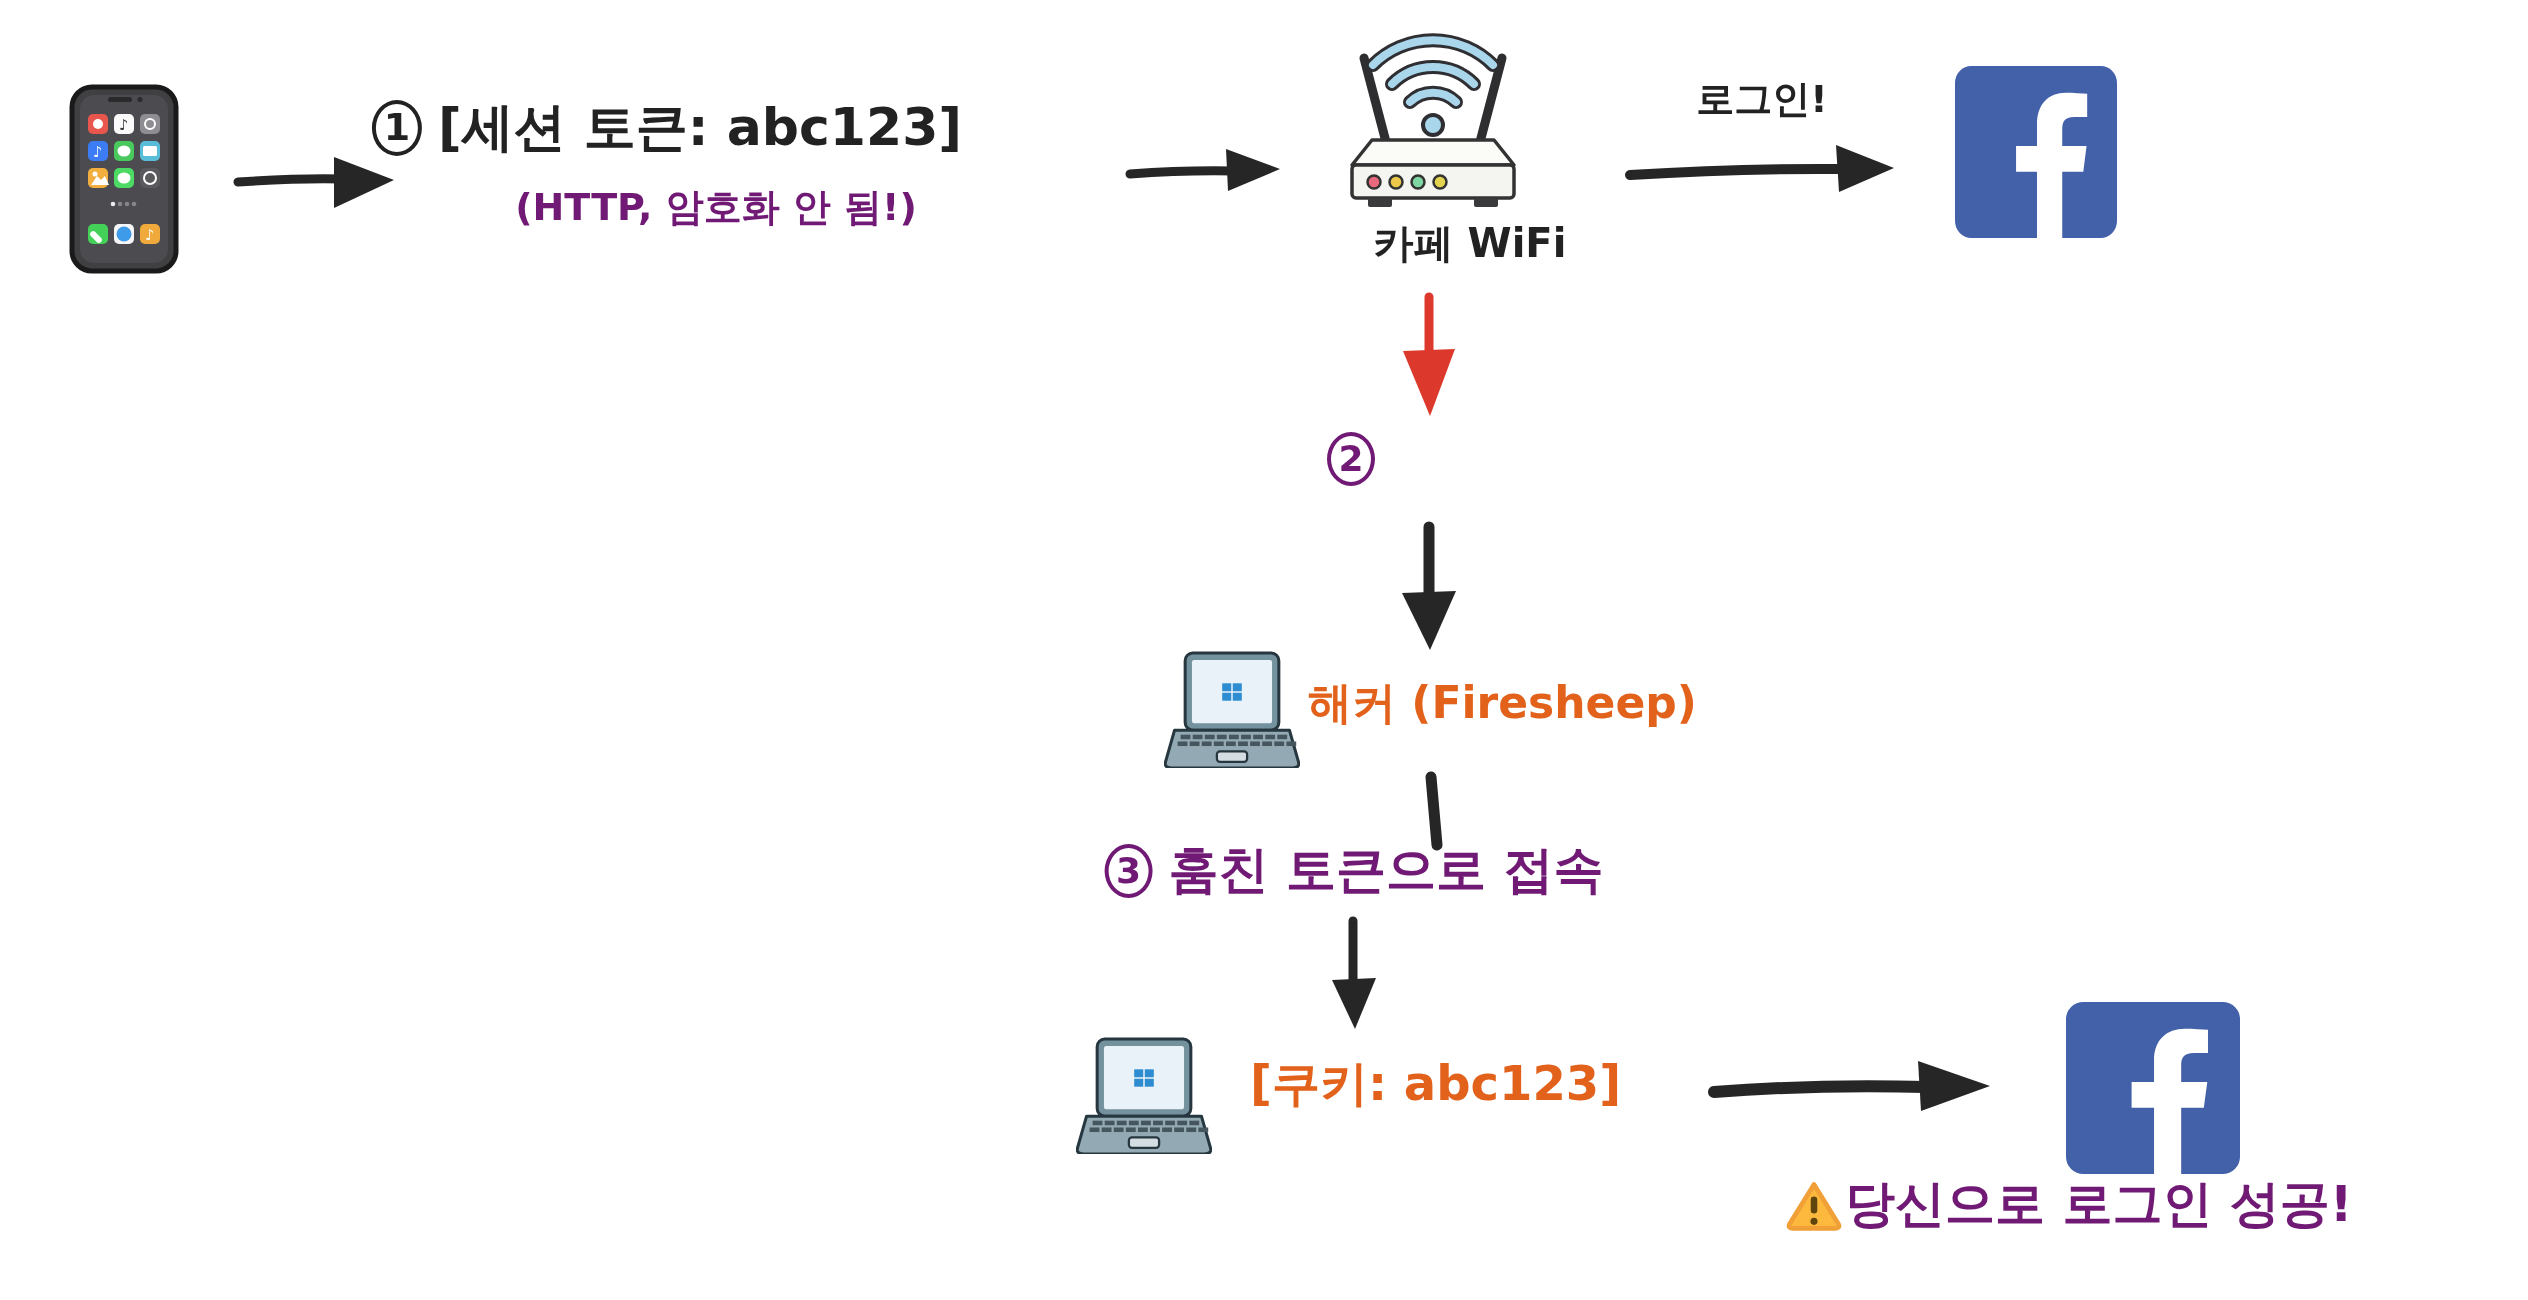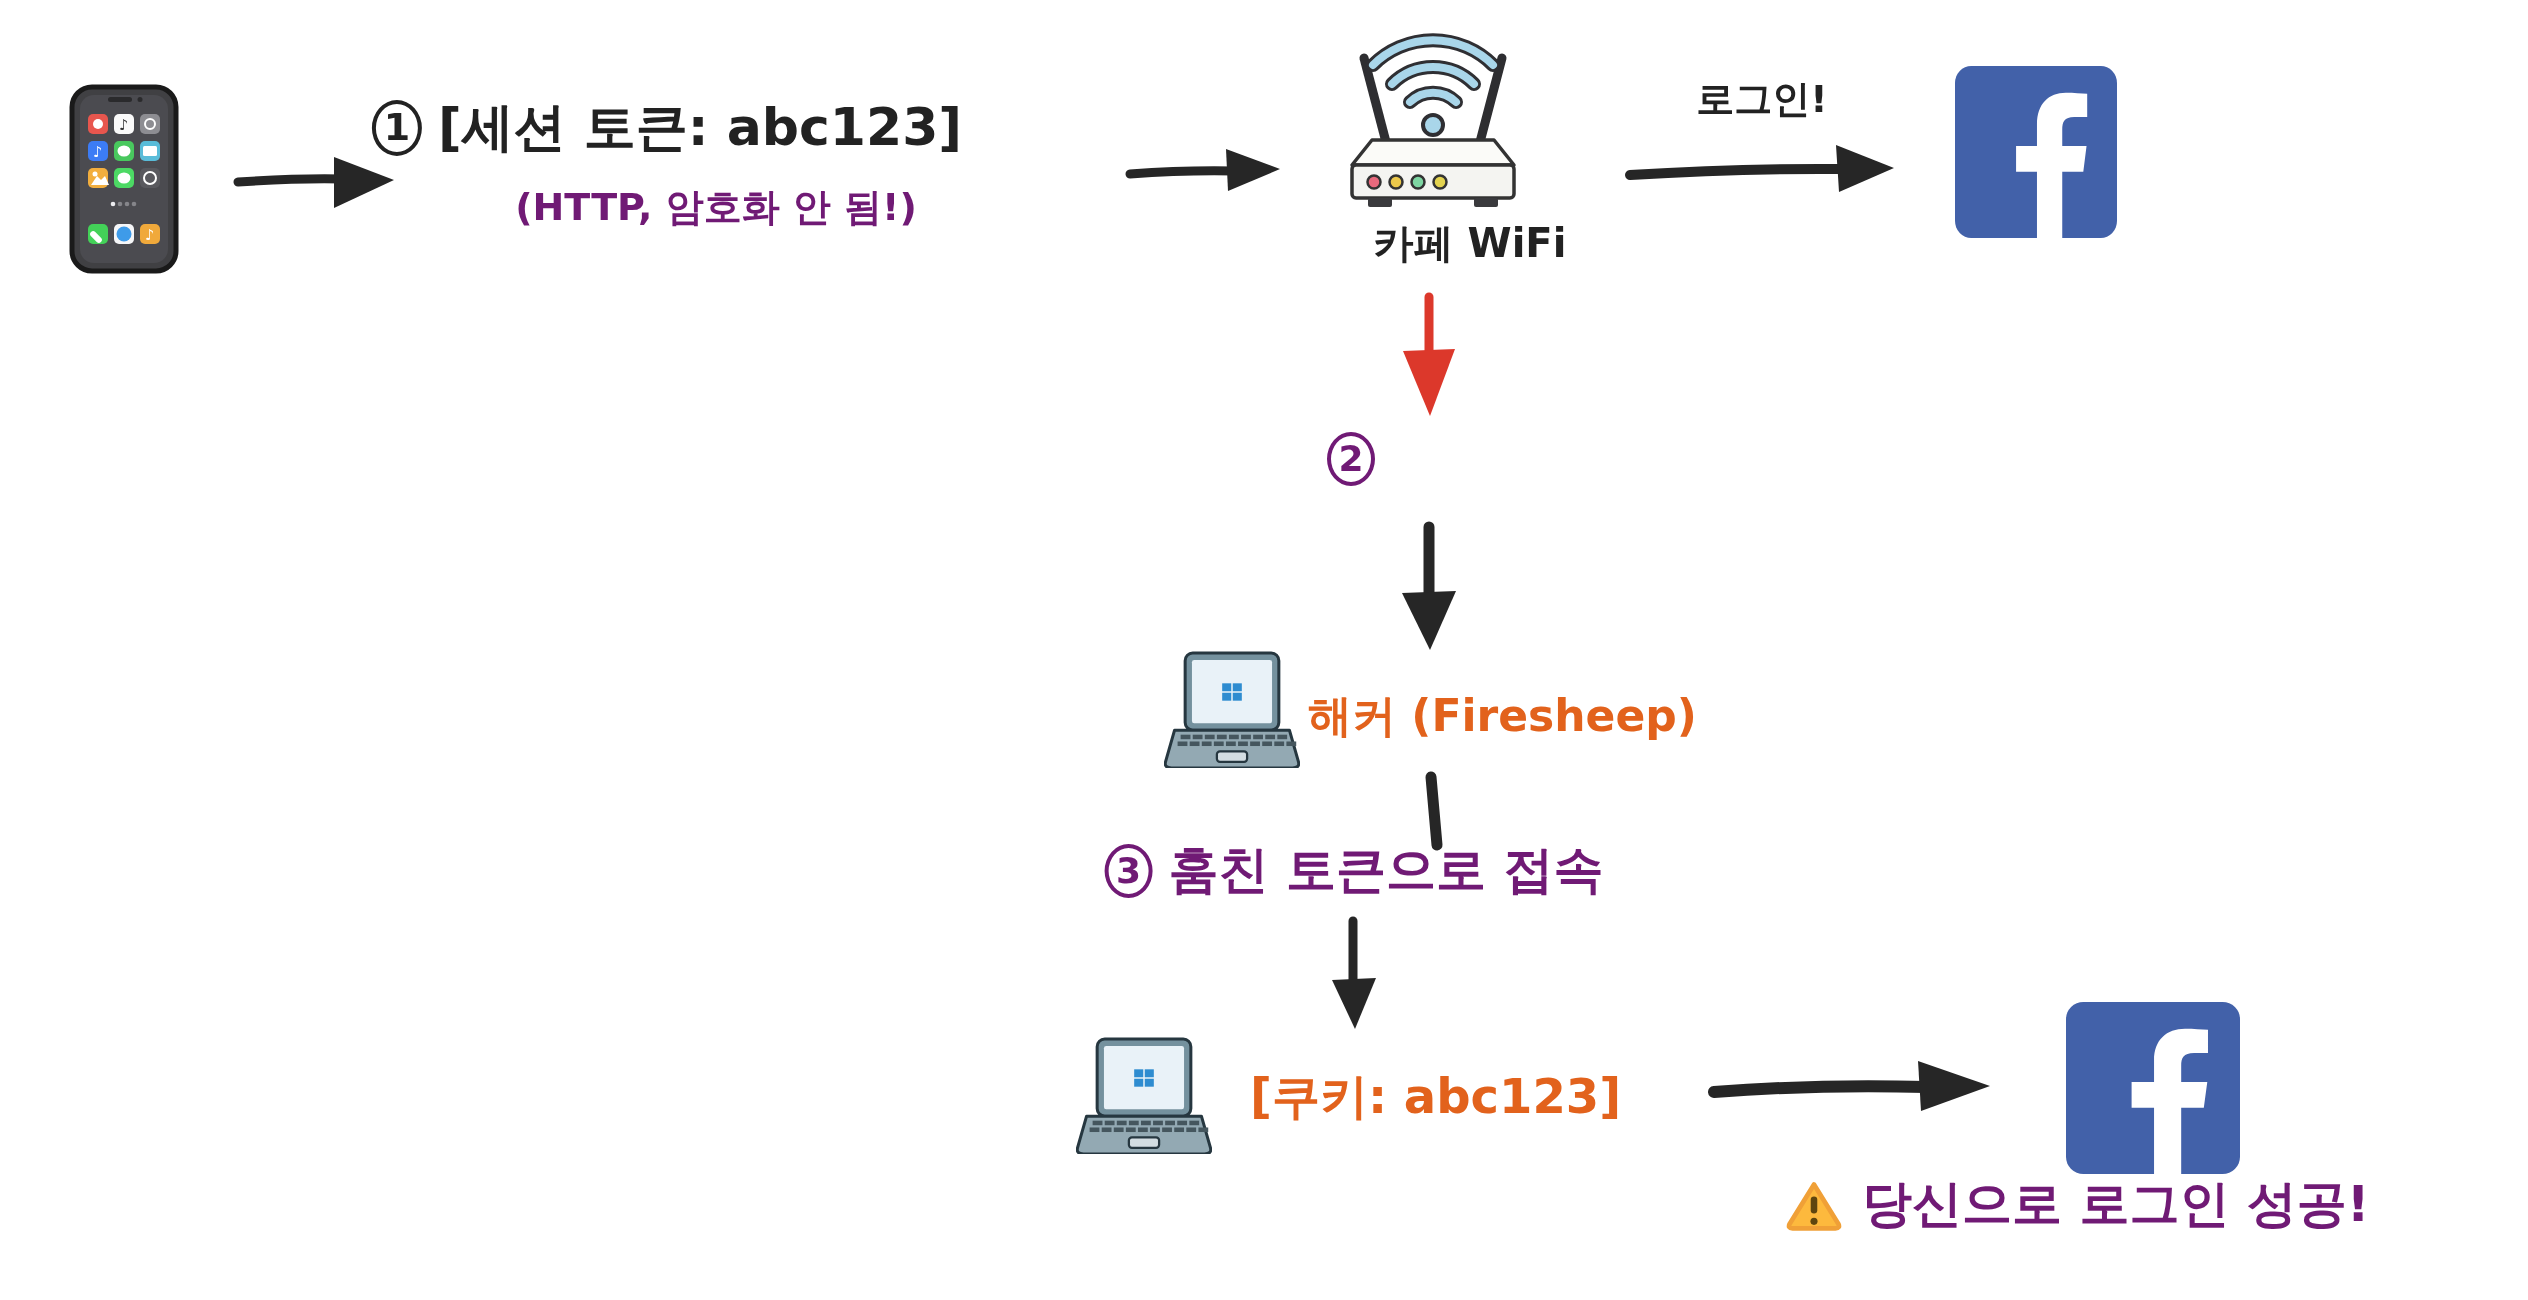--- a/index.html
+++ b/index.html
@@ -13,21 +13,21 @@
   .row{display:flex;align-items:center;}
   .badge{
     display:inline-flex;align-items:center;justify-content:center;
     border:4px solid currentColor;border-radius:50%;
     box-sizing:border-box;flex:0 0 auto;
   }
   .badge.b1{width:50px;height:56px;font-size:38px;}
   .badge.b2{width:48px;height:54px;font-size:36px;}
   .black{color:#222222;}
   .red{color:#701a75;}
-  .orange{color:#e2621c;margin-top:13px;}
+  .orange{color:#e2621c;}
   svg{display:block;}
   .arrow-layer{pointer-events:none;}
 </style>
 </head>
 <body>
 
 <div class="stage">
 
   <svg class="abs arrow-layer" style="left:0;top:0" width="2528" height="1300" viewBox="0 0 2528 1300">
     <g stroke="#262626" fill="none" stroke-linecap="round">
@@ -221,21 +221,21 @@
   </div>
   <div class="abs txt orange" style="left:1250px;top:1056px;font-size:48px">[쿠키: abc123]</div>
 
   <div class="abs" style="left:2066px;top:1002px">
     <svg width="174" height="172" viewBox="0 0 100 100" preserveAspectRatio="none">
       <rect x="0" y="0" width="100" height="100" rx="10" fill="#4261a9"></rect>
       <path transform="translate(12,0)" fill="#ffffff" d="M69.6 16.2 v13.5 h-8 c-6.2 0-7.4 3-7.4 7.3 v9.5 h15 l-2 15 H54.2 V100 H38.6 V61.5 H25.7 v-15 h12.9 V33.8 C38.6 22 45.8 15.5 56.4 15.5 c5.1 0 9.4 .4 13.2 .7 Z"></path>
     </svg>
   </div>
 
-  <div class="abs row" style="left:1786px;top:1176px;gap:20px">
+  <div class="abs row" style="left:1786px;top:1176px;gap:3px">
     <span style="flex:0 0 auto">
       <svg width="56" height="52" viewBox="0 0 60 54">
         <path d="M30 5 L56 47 Q58.5 52 53 52 L7 52 Q1.5 52 4 47 Z" fill="#fdb93d" stroke="#f0a037" stroke-width="5" stroke-linejoin="round"></path>
         <rect x="26.5" y="18" width="7" height="18" rx="3.5" fill="#5f460f"></rect>
         <circle cx="30" cy="44.5" r="3.8" fill="#5f460f"></circle>
       </svg>
     </span>
     <span class="txt red" style="font-size:50px">당신으로 로그인 성공!</span>
   </div>
 

